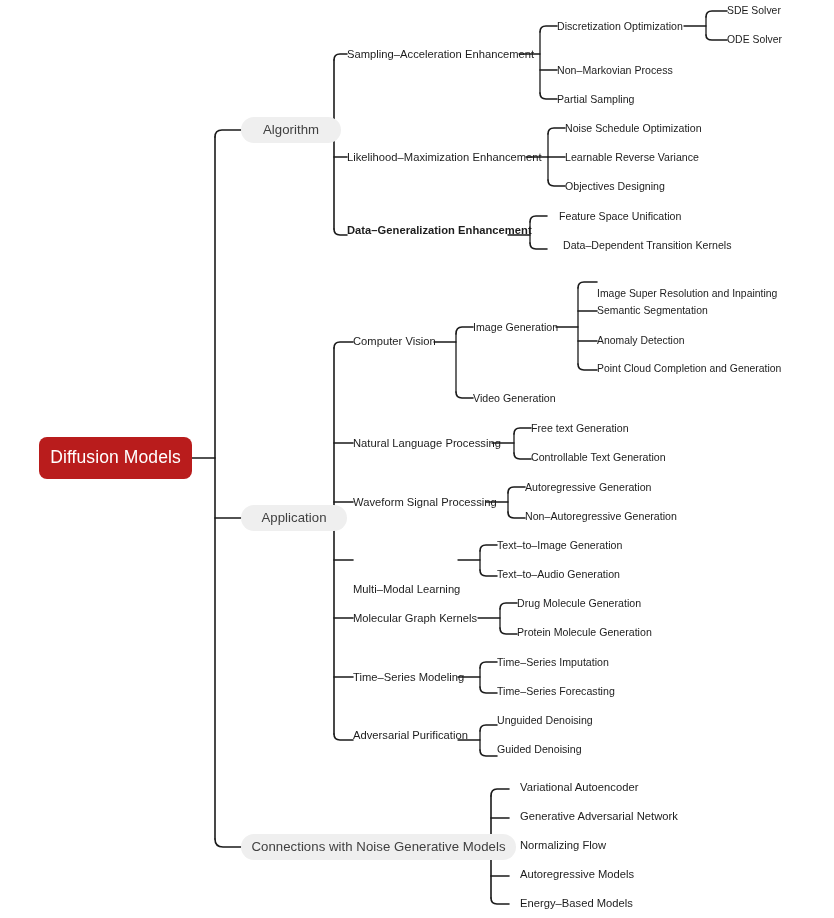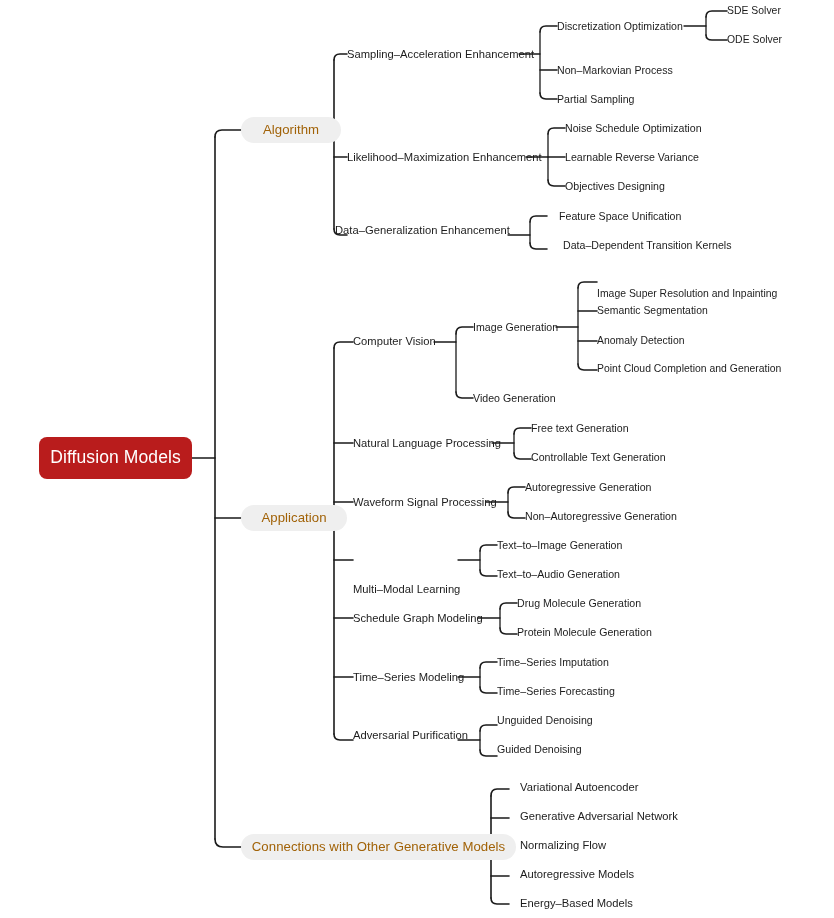--- a/index.html
+++ b/index.html
@@ -41,21 +41,21 @@
   .node-root {
     background: #b91c1c;
     color: #ffffff;
     border-radius: 8px;
     font-size: 17.5px;
     padding: 12px 18px;
     letter-spacing: 0.1px;
   }
   .node-branch {
     background: #efefef;
-    color: #a16207;
+    color: #404040;
     border-radius: 13px;
     font-size: 13.2px;
     padding: 6px 25px;
     letter-spacing: 0.05px;
   }
   .node-text {
     color: #1c1c1c;
     font-size: 11px;
     letter-spacing: 0.02px;
   }
@@ -161,50 +161,50 @@
       <div class="node node-text lvl2" style="left: 347px; top: 49px;">Sampling–Acceleration Enhancement</div>
       <div class="node node-text lvl3" style="left: 557px; top: 21px;">Discretization Optimization</div>
       <div class="node node-text lvl4" style="left: 727px; top: 6px;">SDE Solver</div>
       <div class="node node-text lvl4" style="left: 727px; top: 35px;">ODE Solver</div>
       <div class="node node-text lvl3" style="left: 557px; top: 65px;">Non–Markovian Process</div>
       <div class="node node-text lvl3" style="left: 557px; top: 94px;">Partial Sampling</div>
       <div class="node node-text lvl2" style="left: 347px; top: 152px;">Likelihood–Maximization Enhancement</div>
       <div class="node node-text lvl3" style="left: 565px; top: 123px;">Noise Schedule Optimization</div>
       <div class="node node-text lvl3" style="left: 565px; top: 152px;">Learnable Reverse Variance</div>
       <div class="node node-text lvl3" style="left: 565px; top: 181px;">Objectives Designing</div>
-      <div class="node node-text lvl2" style="left: 335px; top: 225px;">Data–Generalization Enhancement</div>
+      <div class="node node-text lvl2" style="left: 347px; top: 225px; font-weight: bold;">Data–Generalization Enhancement</div>
       <div class="node node-text lvl3" style="left: 547px; top: 211px; padding-left: 12px;">Feature Space Unification</div>
       <div class="node node-text lvl3" style="left: 547px; top: 240px; padding-left: 16px;">Data–Dependent Transition Kernels</div>
       <div class="node node-branch" style="left: 241px; top: 505px; width: 56px; height: 14px; display: flex; align-items: center; justify-content: center;">Application</div>
       <div class="node node-text lvl2" style="left: 353px; top: 336px;">Computer Vision</div>
       <div class="node node-text lvl3" style="left: 473px; top: 322px;">Image Generation</div>
       <div class="node node-text lvl4" style="left: 597px; top: 277px; margin-top: 12px;">Image Super Resolution and Inpainting</div>
       <div class="node node-text lvl4" style="left: 597px; top: 306px;">Semantic Segmentation</div>
       <div class="node node-text lvl4" style="left: 597px; top: 336px;">Anomaly Detection</div>
       <div class="node node-text lvl4" style="left: 597px; top: 364px;">Point Cloud Completion and Generation</div>
       <div class="node node-text lvl3" style="left: 473px; top: 393px;">Video Generation</div>
       <div class="node node-text lvl2" style="left: 353px; top: 438px;">Natural Language Processing</div>
       <div class="node node-text lvl3" style="left: 531px; top: 423px;">Free text Generation</div>
       <div class="node node-text lvl3" style="left: 531px; top: 452px;">Controllable Text Generation</div>
       <div class="node node-text lvl2" style="left: 353px; top: 497px;">Waveform Signal Processing</div>
       <div class="node node-text lvl3" style="left: 525px; top: 482px;">Autoregressive Generation</div>
       <div class="node node-text lvl3" style="left: 525px; top: 511px;">Non–Autoregressive Generation</div>
       <div class="node node-text lvl2" style="left: 353px; top: 584px;">Multi–Modal Learning</div>
       <div class="node node-text lvl3" style="left: 497px; top: 540px;">Text–to–Image Generation</div>
       <div class="node node-text lvl3" style="left: 497px; top: 569px;">Text–to–Audio Generation</div>
-      <div class="node node-text lvl2" style="left: 353px; top: 613px;">Schedule Graph Modeling</div>
+      <div class="node node-text lvl2" style="left: 353px; top: 613px;">Molecular Graph Kernels</div>
       <div class="node node-text lvl3" style="left: 517px; top: 598px;">Drug Molecule Generation</div>
       <div class="node node-text lvl3" style="left: 517px; top: 627px;">Protein Molecule Generation</div>
       <div class="node node-text lvl2" style="left: 353px; top: 672px;">Time–Series Modeling</div>
       <div class="node node-text lvl3" style="left: 497px; top: 657px;">Time–Series Imputation</div>
       <div class="node node-text lvl3" style="left: 497px; top: 686px;">Time–Series Forecasting</div>
       <div class="node node-text lvl2" style="left: 353px; top: 730px;">Adversarial Purification</div>
       <div class="node node-text lvl3" style="left: 497px; top: 715px;">Unguided Denoising</div>
       <div class="node node-text lvl3" style="left: 497px; top: 744px;">Guided Denoising</div>
-      <div class="node node-branch" style="left: 241px; top: 834px; width: 225px; height: 14px; display: flex; align-items: center; justify-content: center;">Connections with Other Generative Models</div>
+      <div class="node node-branch" style="left: 241px; top: 834px; width: 225px; height: 14px; display: flex; align-items: center; justify-content: center;">Connections with Noise Generative Models</div>
       <div class="node node-text lvl2" style="left: 520px; top: 782px;">Variational Autoencoder</div>
       <div class="node node-text lvl2" style="left: 520px; top: 811px;">Generative Adversarial Network</div>
       <div class="node node-text lvl2" style="left: 520px; top: 840px;">Normalizing Flow</div>
       <div class="node node-text lvl2" style="left: 520px; top: 869px;">Autoregressive Models</div>
       <div class="node node-text lvl2" style="left: 520px; top: 898px;">Energy–Based Models</div>
     </div>
 
 </div>
 
 </body></html>

